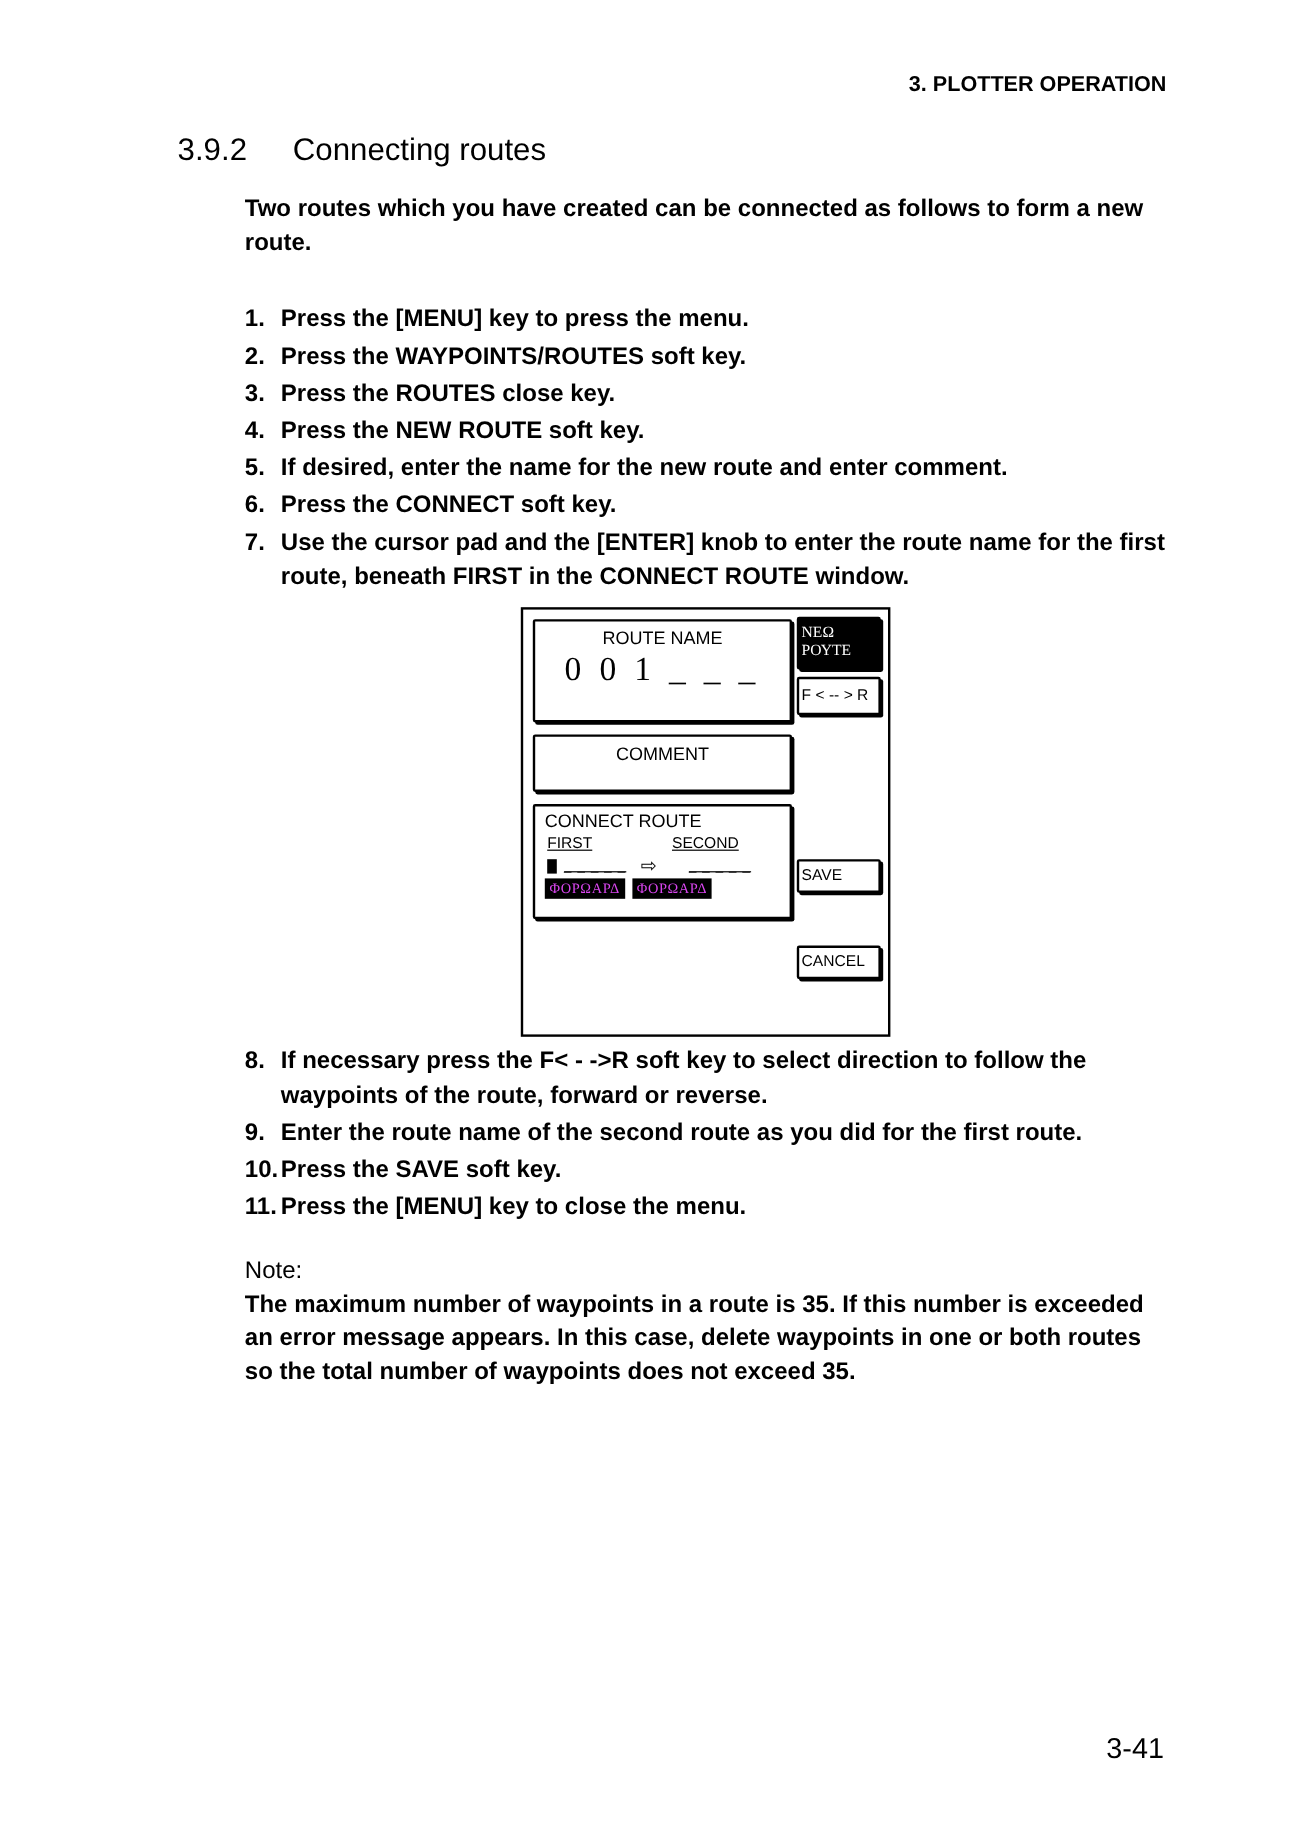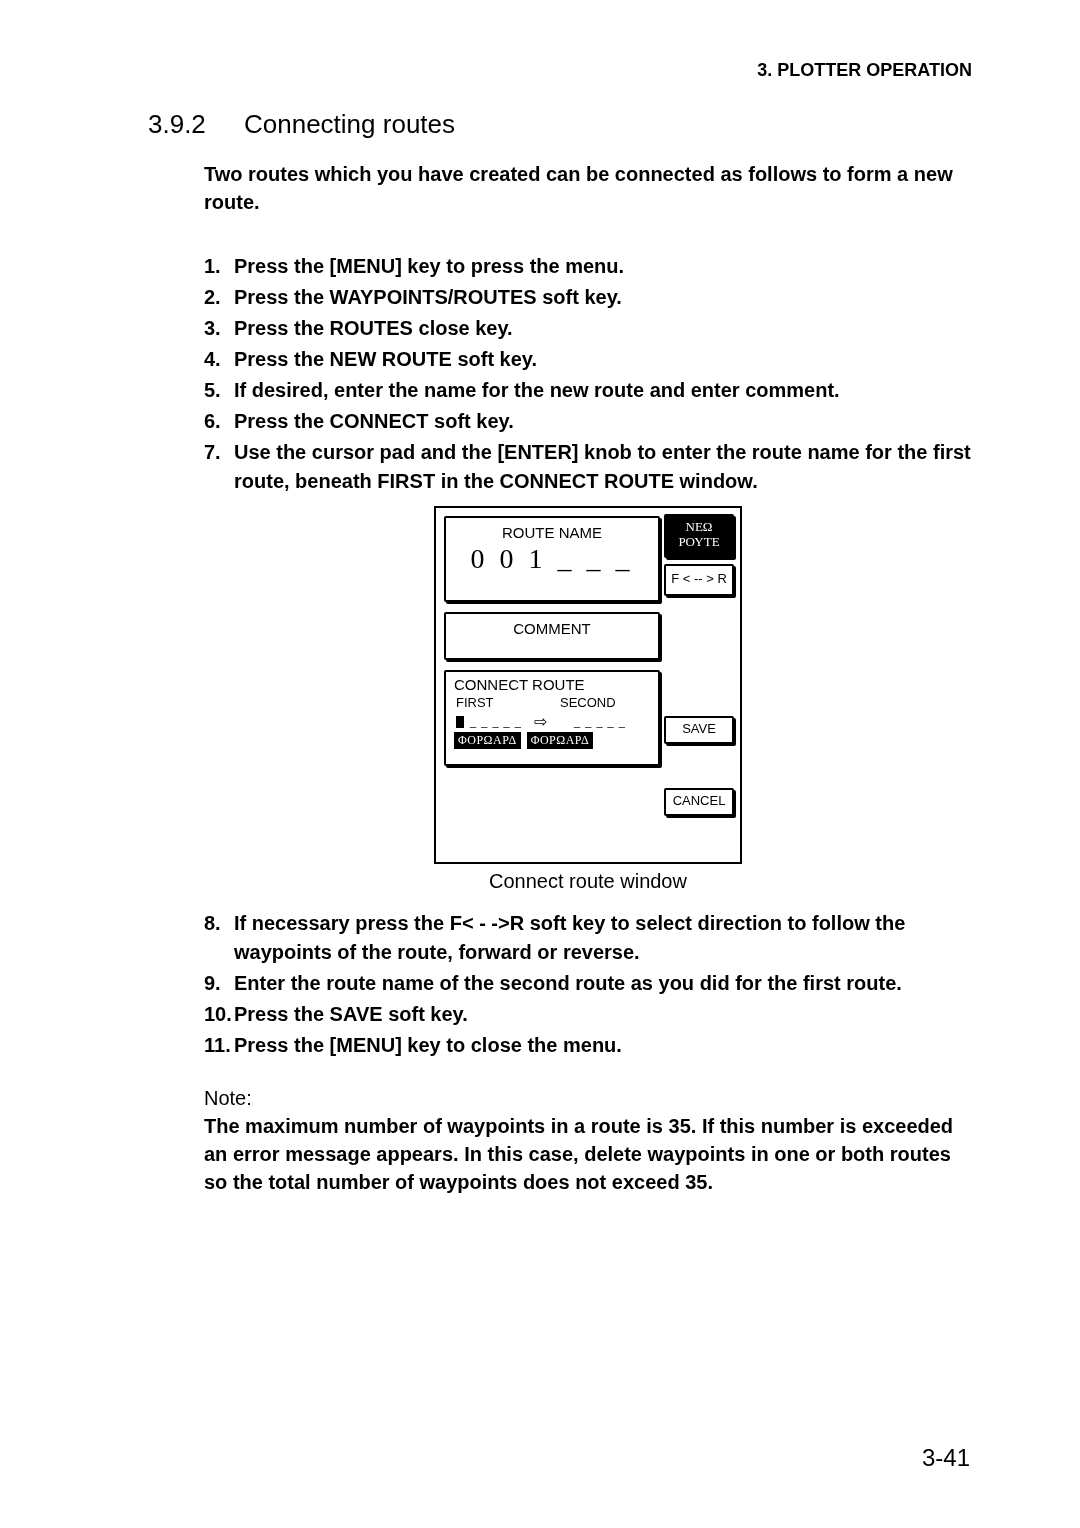--- a/index.html
+++ b/index.html
@@ -123,20 +123,21 @@
   }
   .box-connect .cols {
     display: flex;
     justify-content: space-between;
     padding: 0 8px 0 0;
   }
   .box-connect .col {
     width: 84px;
     text-align: center;
     position: relative;
+    text-decoration: underline;
   }
   .box-connect .col .sub {
     font-size: 13px;
     text-align: left;
     padding-left: 2px;
   }
   .box-connect .col .dashed {
     font-size: 11px;
     letter-spacing: 1px;
     margin-top: 6px;
@@ -155,41 +156,41 @@
     left: 10px;
     top: 44px;
   }
   .box-connect .badges {
     display: flex;
     gap: 6px;
     margin-top: 4px;
   }
   .badge {
     background: #000;
-    color: #ffffff;
+    color: #d946ef;
     font-family: "Times New Roman", serif;
     font-size: 12px;
     padding: 1px 4px;
     letter-spacing: 0.5px;
   }
   .panel-right {
     position: absolute;
     right: 6px;
     top: 6px;
     width: 70px;
     display: flex;
     flex-direction: column;
     gap: 6px;
   }
   .softkey {
     border: 2px solid #000;
     border-radius: 2px;
     box-shadow: 2px 2px 0 #000;
     font-size: 13px;
-    text-align: center;
+    text-align: left;
     padding: 4px 2px;
     box-sizing: border-box;
     background: #fff;
     line-height: 1.15;
   }
   .softkey.dark {
     background: #000;
     color: #fff;
     font-family: "Times New Roman", serif;
     font-size: 13px;
@@ -311,21 +312,20 @@
           <div class="softkey dark sk-newroute">ΝΕΩ<br>ΡΟΥΤΕ</div>
           <div class="softkey sk-fr">F &lt; -- &gt; R</div>
           <div class="spacer"></div>
           <div class="softkey sk-save">SAVE</div>
           <div class="spacer2"></div>
           <div class="softkey sk-cancel">CANCEL</div>
         </div>
       </div>
     </div>
 
-    <div class="caption">Connect route window</div>
 
     <ol class="steps">
       <li>
           <span class="num">8.</span>
           <span class="txt">If necessary press the F&lt; - -&gt;R soft key to select direction to follow the waypoints of the route, forward or reverse.</span>
         </li>
       <li>
           <span class="num">9.</span>
           <span class="txt">Enter the route name of the second route as you did for the first route.</span>
         </li>

